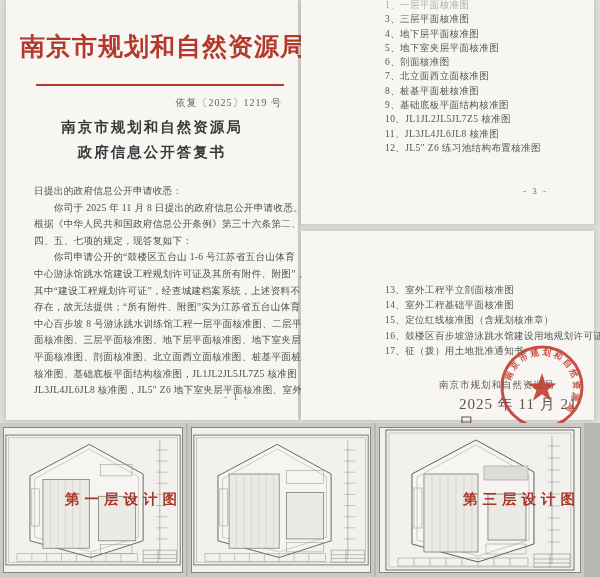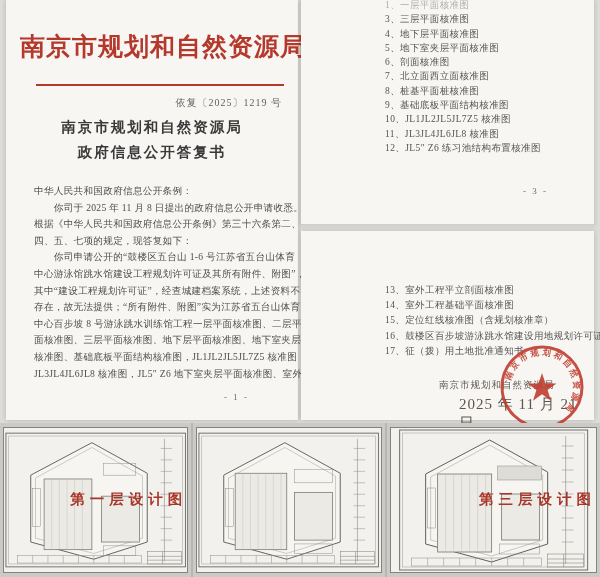--- a/index.html
+++ b/index.html
@@ -42,49 +42,50 @@
     background:linear-gradient(#cfcecb,#e6e5e2);
   }
 
   .signer{position:absolute;left:138px;top:148px;font-size:9.5px;color:#5e544f;letter-spacing:1px;}
   .sign-date{position:absolute;left:158px;top:164px;font-size:15px;color:#5e544f;letter-spacing:1px;}
   .seal{position:absolute;right:8px;top:112px;width:88px;height:88px;opacity:.88;}
 
   
   .plans{position:absolute;left:0;top:423px;width:600px;height:154px;background:#b7b6b2;display:flex;}
   .plan-panel{position:relative;width:198px;height:154px;margin-right:2px;background:#cbcac6;}
-  .plan-panel:last-child{margin-right:0;width:200px;padding-left:20px;}
+  .plan-panel:last-child{margin-right:16px;width:200px;padding-left:20px;}
   .plan-paper{position:absolute;left:3px;top:4px;right:3px;bottom:4px;background:#f2f1ed;border:1px solid #84847f;}
   .plan-svg{position:absolute;left:0;top:0;width:100%;height:100%;}
   .plan-caption{
     position:absolute;left:0;right:0;top:62px;text-align:right;
     color:#a9362a;font-size:14.5px;font-weight:bold;letter-spacing:5px;
     font-family:"Liberation Serif",serif;
   }
 </style>
 </head>
 <body>
 
 <div class="page page-left">
   <div class="agency-header">南京市规划和自然资源局</div>
   <div class="red-line"></div>
   <div class="doc-number">依复〔2025〕1219 号</div>
   <div class="doc-title t1">南京市规划和自然资源局</div>
   <div class="doc-title t2">政府信息公开答复书</div>
   <div class="body-block">
-    <div class="body-line">中华人民共和国政府信息公开条例：</div>
+    <div class="body-line">日提出的政府信息公开申请收悉：</div>
     <div class="body-line">　　你司于 2025 年 11 月 8 日提出的政府信息公开申请收悉。</div>
     <div class="body-line">根据《中华人民共和国政府信息公开条例》第三十六条第二、</div>
     <div class="body-line">四、五、七项的规定，现答复如下：</div>
     <div class="body-line">　　你司申请公开的“鼓楼区五台山 1-6 号江苏省五台山体育</div>
     <div class="body-line">中心游泳馆跳水馆建设工程规划许可证及其所有附件、附图”，</div>
     <div class="body-line">其中“建设工程规划许可证”，经查城建档案系统，上述资料不</div>
     <div class="body-line">存在，故无法提供；“所有附件、附图”实为江苏省五台山体育</div>
     <div class="body-line">中心百步坡 8 号游泳跳水训练馆工程一层平面核准图、二层平</div>
     <div class="body-line">面核准图、三层平面核准图、地下层平面核准图、地下室夹层</div>
+    <div class="body-line">平面核准图、剖面核准图、北立面西立面核准图、桩基平面桩</div>
     <div class="body-line">核准图、基础底板平面结构核准图，JL1JL2JL5JL7Z5 核准图，</div>
     <div class="body-line">JL3JL4JL6JL8 核准图，JL5″ Z6 地下室夹层平面核准图、室外</div>
   </div>
   <div class="pageno pageno-1">- 1 -</div>
 </div>
 
 <div class="page page-r1">
   <div class="list-block r1-list">
     <div class="list-item cut">1、一层平面核准图</div>
     <div class="list-item">3、三层平面核准图</div>

